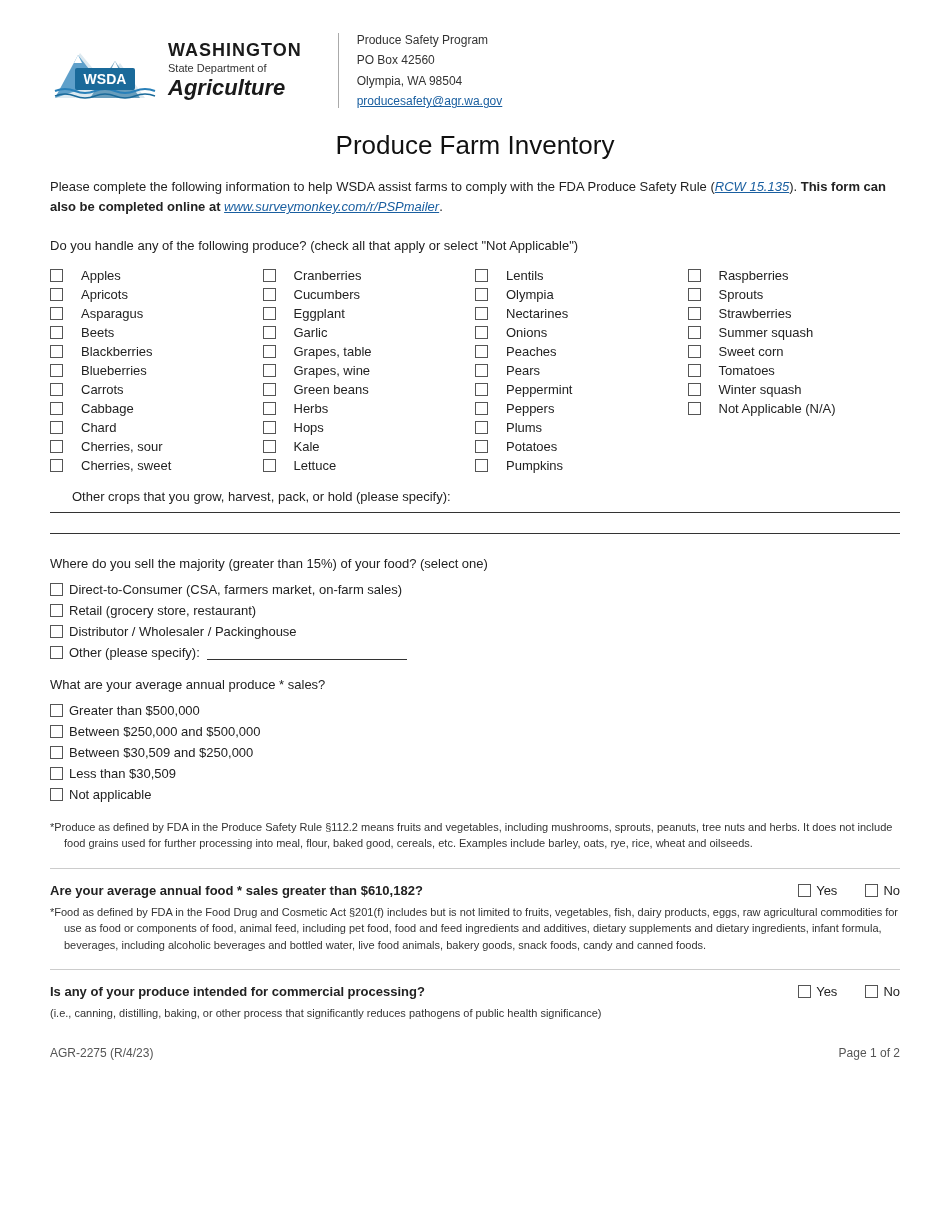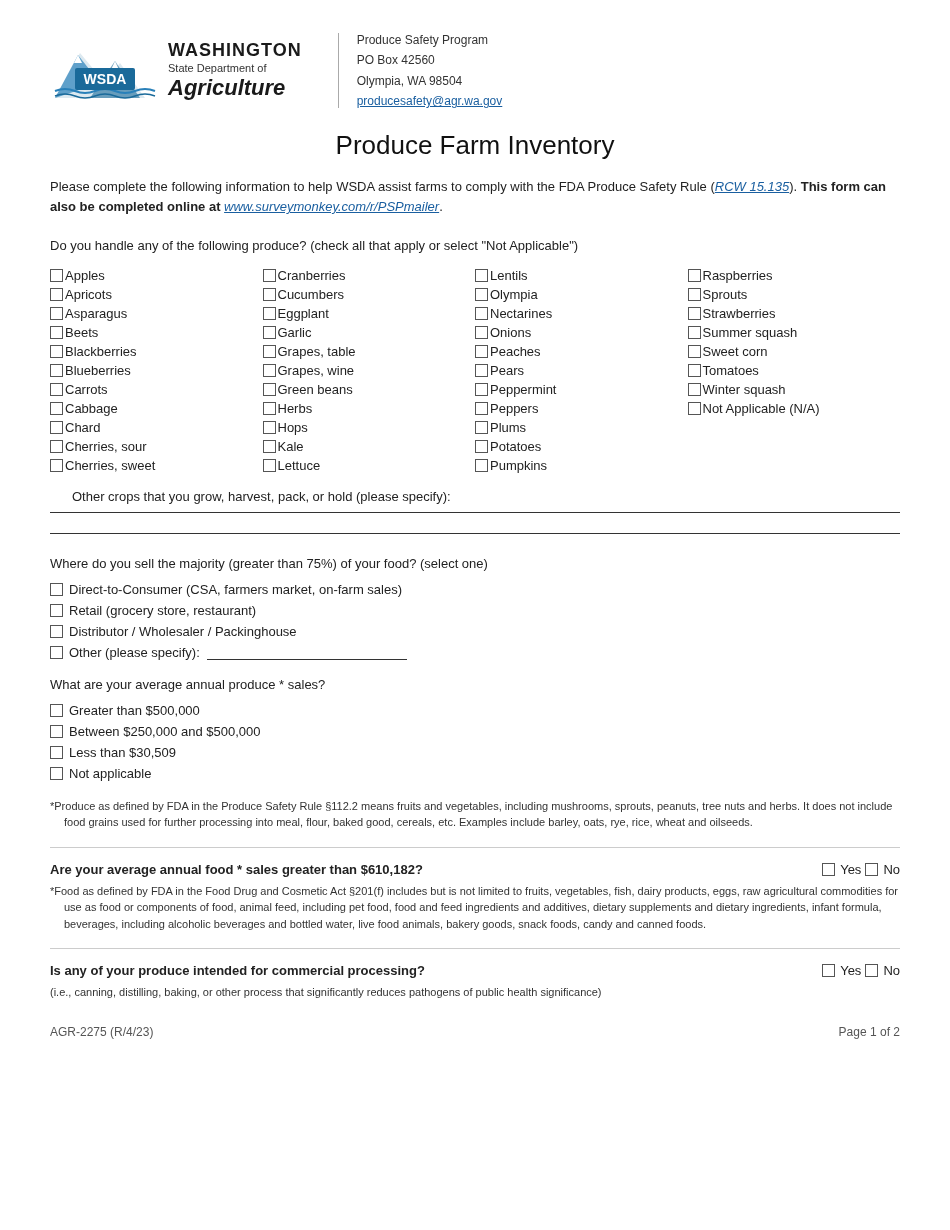--- a/index.html
+++ b/index.html
@@ -85,21 +85,21 @@
     }
     .checkbox-grid {
       display: grid;
       grid-template-columns: repeat(4, 1fr);
       gap: 4px 0;
       margin-bottom: 14px;
     }
     .checkbox-item {
       display: flex;
       align-items: center;
-      gap: 2px;
+      gap: 18px;
       font-size: 13px;
       padding: 2px 0;
     }
     .cb-box {
       width: 13px;
       height: 13px;
       border: 1px solid #555;
       display: inline-block;
       flex-shrink: 0;
       background: #fff;
@@ -167,21 +167,21 @@
       margin-bottom: 6px;
     }
     .yes-no-row .question-text {
       font-size: 13px;
       font-weight: bold;
       flex: 1;
     }
     .yes-no-options {
       display: flex;
       align-items: center;
-      gap: 4px;
+      gap: 28px;
       flex-shrink: 0;
     }
     .yn-item {
       display: flex;
       align-items: center;
       gap: 5px;
       font-size: 13px;
     }
     .footer-row {
       display: flex;
@@ -423,21 +423,21 @@
       </div>
   </div>
 </div>
 
 <p class="other-crops-label">
   <span>Other crops that you grow, harvest, pack, or hold</span><span> (please specify):</span>
 </p>
 <hr class="underline-line">
 <hr class="underline-line" style="margin-bottom:22px;">
 
-<p class="sell-question">Where do you sell the majority (greater than 75%) of your food?  (select one)</p>
+<p class="sell-question">Where do you sell the majority (greater than 15%) of your food?  (select one)</p>
 <div class="radio-list">
   <div class="radio-item">
       <span class="radio-box"></span>
       <span>Direct-to-Consumer (CSA, farmers market, on-farm sales)</span>
     </div>
   <div class="radio-item">
       <span class="radio-box"></span>
       <span>Retail (grocery store, restaurant)</span>
     </div>
   <div class="radio-item">
@@ -452,20 +452,24 @@
 
 <p class="sales-question">What are your average annual produce * sales?</p>
 <div class="radio-list">
   <div class="radio-item">
       <span class="radio-box"></span>
       <span>Greater than $500,000</span>
     </div>
   <div class="radio-item">
       <span class="radio-box"></span>
       <span>Between $250,000 and $500,000</span>
+    </div>
+  <div class="radio-item">
+      <span class="radio-box"></span>
+      <span>Between $30,509 and $250,000</span>
     </div>
   <div class="radio-item">
       <span class="radio-box"></span>
       <span>Less than $30,509</span>
     </div>
   <div class="radio-item">
       <span class="radio-box"></span>
       <span>Not applicable</span>
     </div>
 </div>

